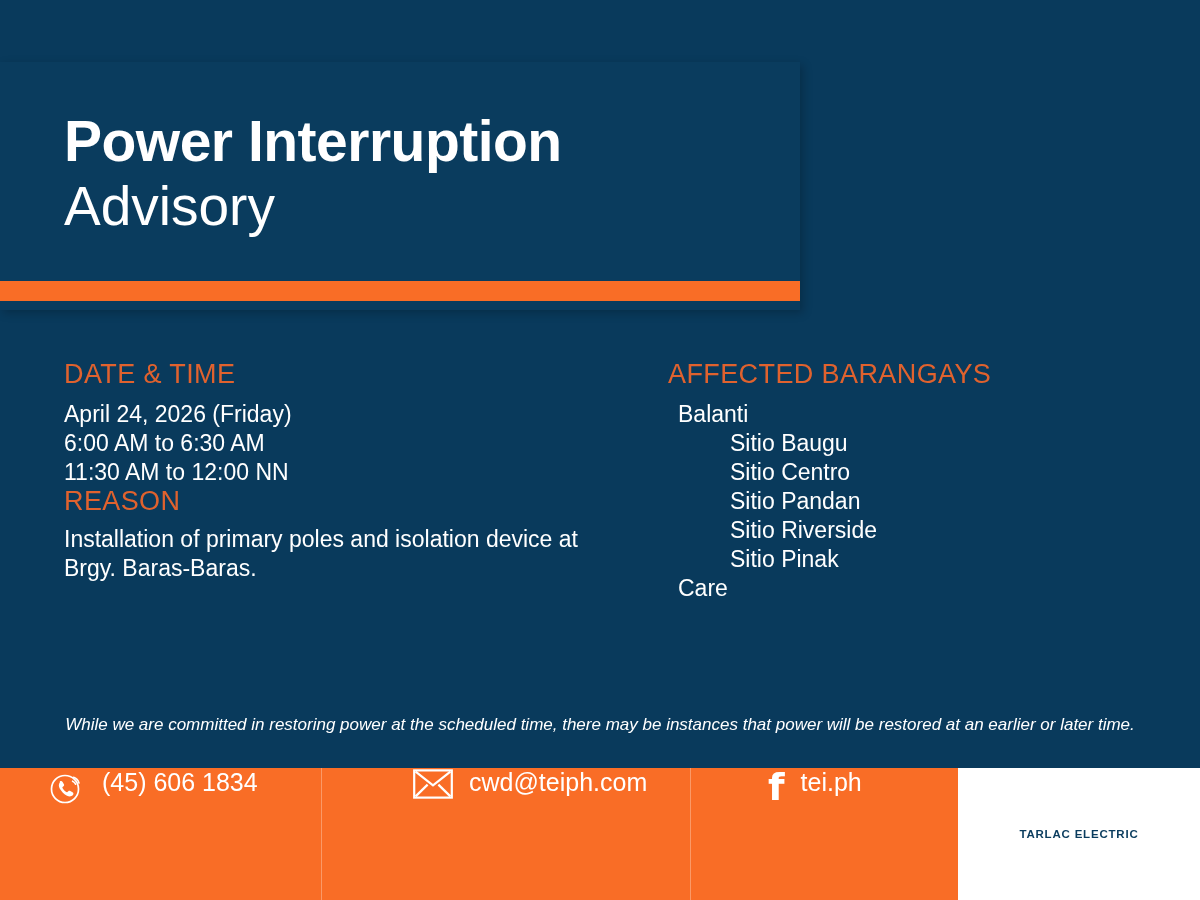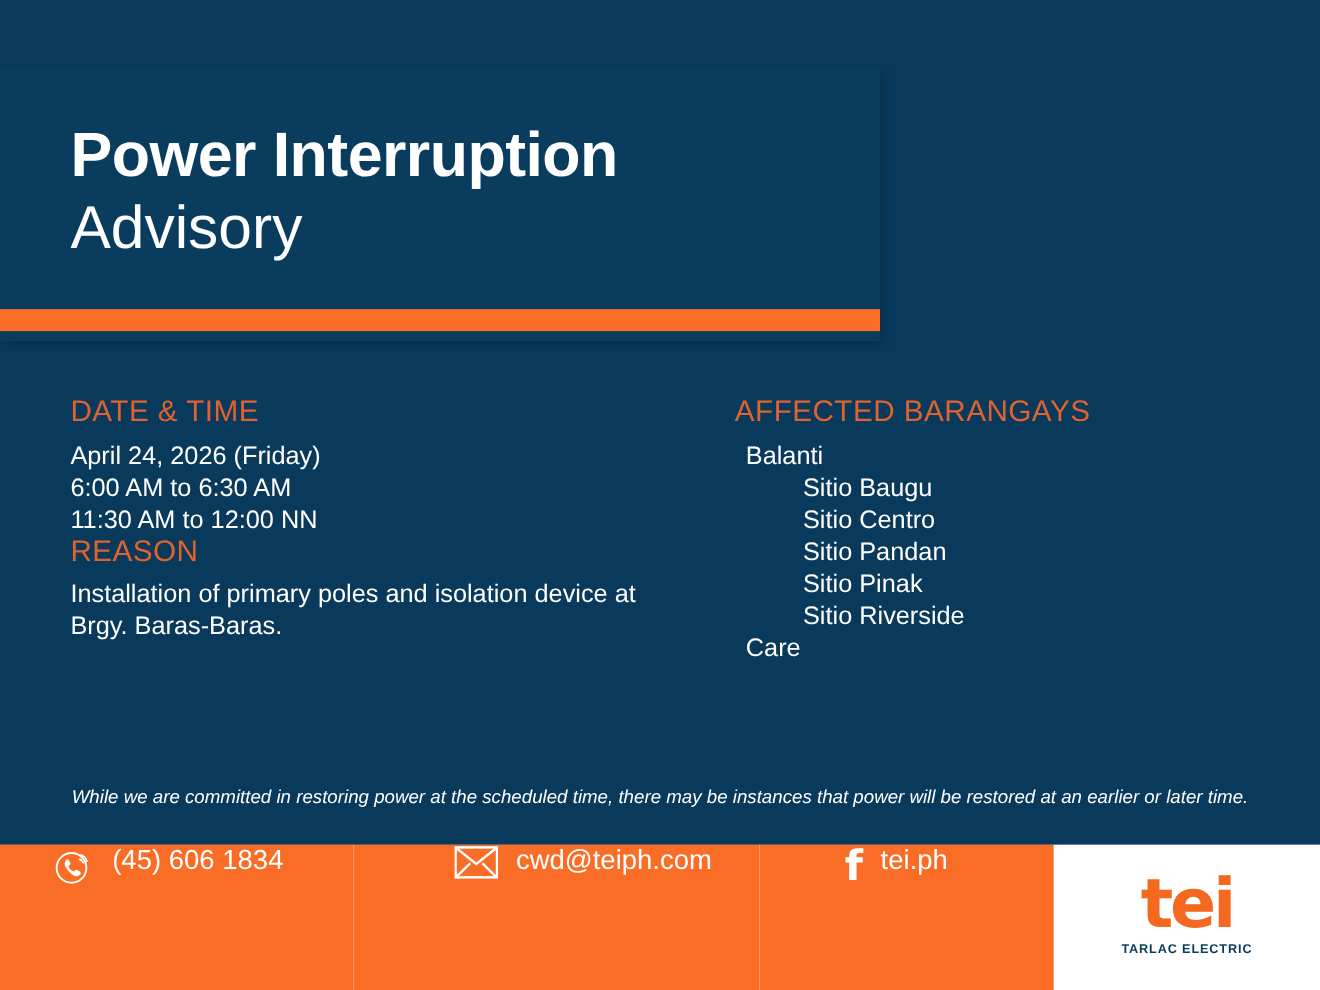--- a/index.html
+++ b/index.html
@@ -245,22 +245,22 @@
     </div>
   </div>
 
   <div class="col-right">
     <h2 class="section-heading">AFFECTED BARANGAYS</h2>
     <ul class="barangay-list">
       <li>Balanti</li>
       <li class="sitio">Sitio Baugu</li>
       <li class="sitio">Sitio Centro</li>
       <li class="sitio">Sitio Pandan</li>
+      <li class="sitio">Sitio Riverside</li>
       <li class="sitio">Sitio Pinak</li>
-      <li class="sitio">Sitio Riverside</li>
       <li>Care</li>
     </ul>
   </div>
 
 </div>
 
 <div class="disclaimer">While we are committed in restoring power at the scheduled time, there may be instances that power will be restored at an earlier or later time.</div>
 
 <div class="footer">
   <div class="footer-bar">
@@ -292,16 +292,15 @@
     <div class="contact-cell social">
       <span class="contact-icon">
         <span class="fb-glyph">f</span>
       </span>
       <span class="contact-text">tei.ph</span>
     </div>
 
   </div>
 
   <div class="logo-panel">
-    <div class="logo-mark">tei</div>
     <div class="logo-sub">TARLAC ELECTRIC</div>
   </div>
 </div>
 
 </body></html>

